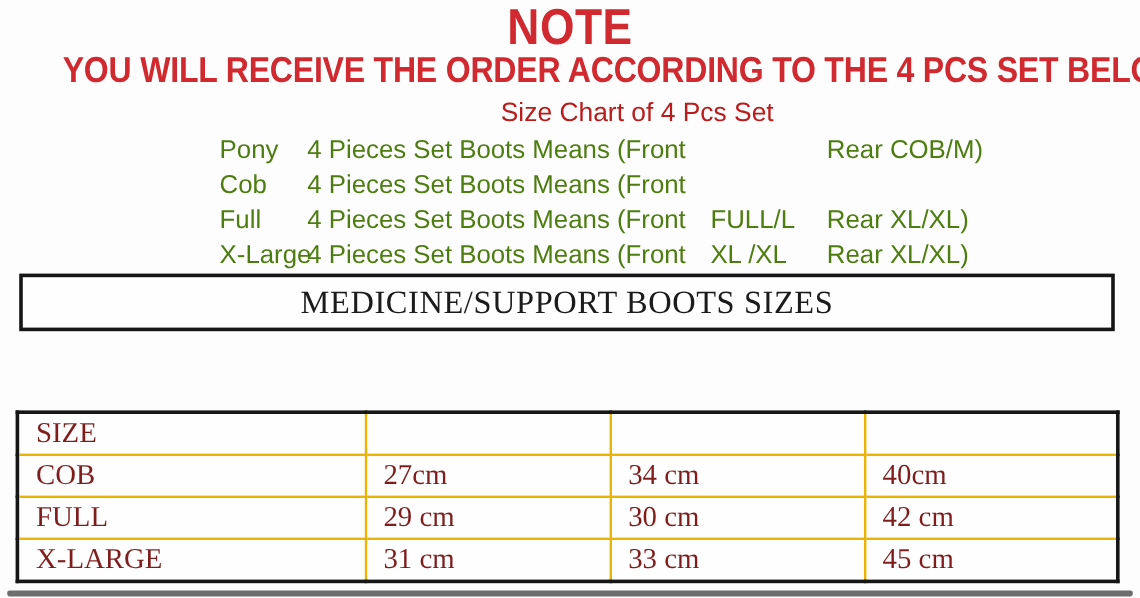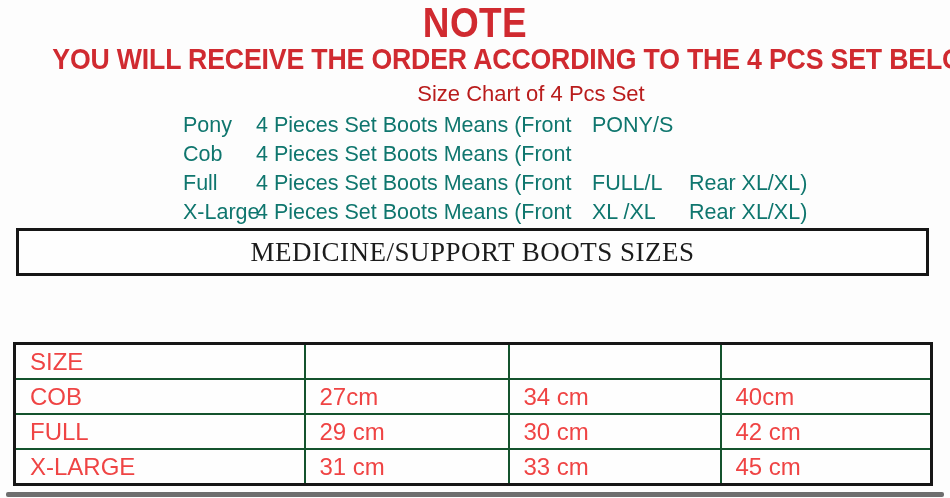--- a/index.html
+++ b/index.html
@@ -53,21 +53,21 @@
     position: absolute;
     top: 111px; left: 183px; right: 0;
   }
   .set-row { position: relative; height: 29px; }
   .set-row span {
     position: absolute;
     top: 0;
     white-space: nowrap;
     font-size: 21.5px;
     line-height: 29px;
-    color: #0f766e;
+    color: #4d7c0f;
   }
   .set-row .c-name  { left: 0; }
   .set-row .c-desc  { left: 73px; }
   .set-row .c-front { left: 409px; }
   .set-row .c-rear  { left: 506px; }
 
   
   .banner-box {
     position: absolute;
     top: 228px; left: 16px;
@@ -88,27 +88,27 @@
 
   
   .sizes-table {
     position: absolute;
     top: 342px; left: 13px;
     border-collapse: collapse;
     table-layout: fixed;
     border: 3px solid #161616;
   }
   .sizes-table td {
-    border: 2px solid #14532d;
+    border: 2px solid #eab308;
     height: 33px;
     padding: 0 0 0 14px;
     vertical-align: middle;
-    font-family: Liberation Sans, sans-serif;
+    font-family: Liberation Serif, serif;
     font-size: 24px;
-    color: #ef4444;
+    color: #7f1d1d;
     white-space: nowrap;
     overflow: hidden;
     background: #fefefe;
   }
 
   
   .bottom-bar {
     position: absolute;
     top: 492px; left: 6px; right: 6px;
     height: 5px;
@@ -124,21 +124,21 @@
 
   <div class="note-title">NOTE</div>
   <div class="note-subtitle">YOU WILL RECEIVE THE ORDER ACCORDING TO THE 4 PCS SET BELOW</div>
 
   <div class="chart-heading">Size Chart of 4 Pcs Set</div>
 
   <div class="set-rows">
     <div class="set-row">
       <span class="c-name">Pony</span>
       <span class="c-desc">4 Pieces Set Boots Means (Front</span>
-      <span class="c-front">PONY/S</span>
+      <span class="c-rear">Rear COB/M)</span>
     </div>
     <div class="set-row">
       <span class="c-name">Cob</span>
       <span class="c-desc">4 Pieces Set Boots Means (Front</span>
     </div>
     <div class="set-row">
       <span class="c-name">Full</span>
       <span class="c-desc">4 Pieces Set Boots Means (Front</span>
       <span class="c-front">FULL/L</span>
       <span class="c-rear">Rear XL/XL)</span>

